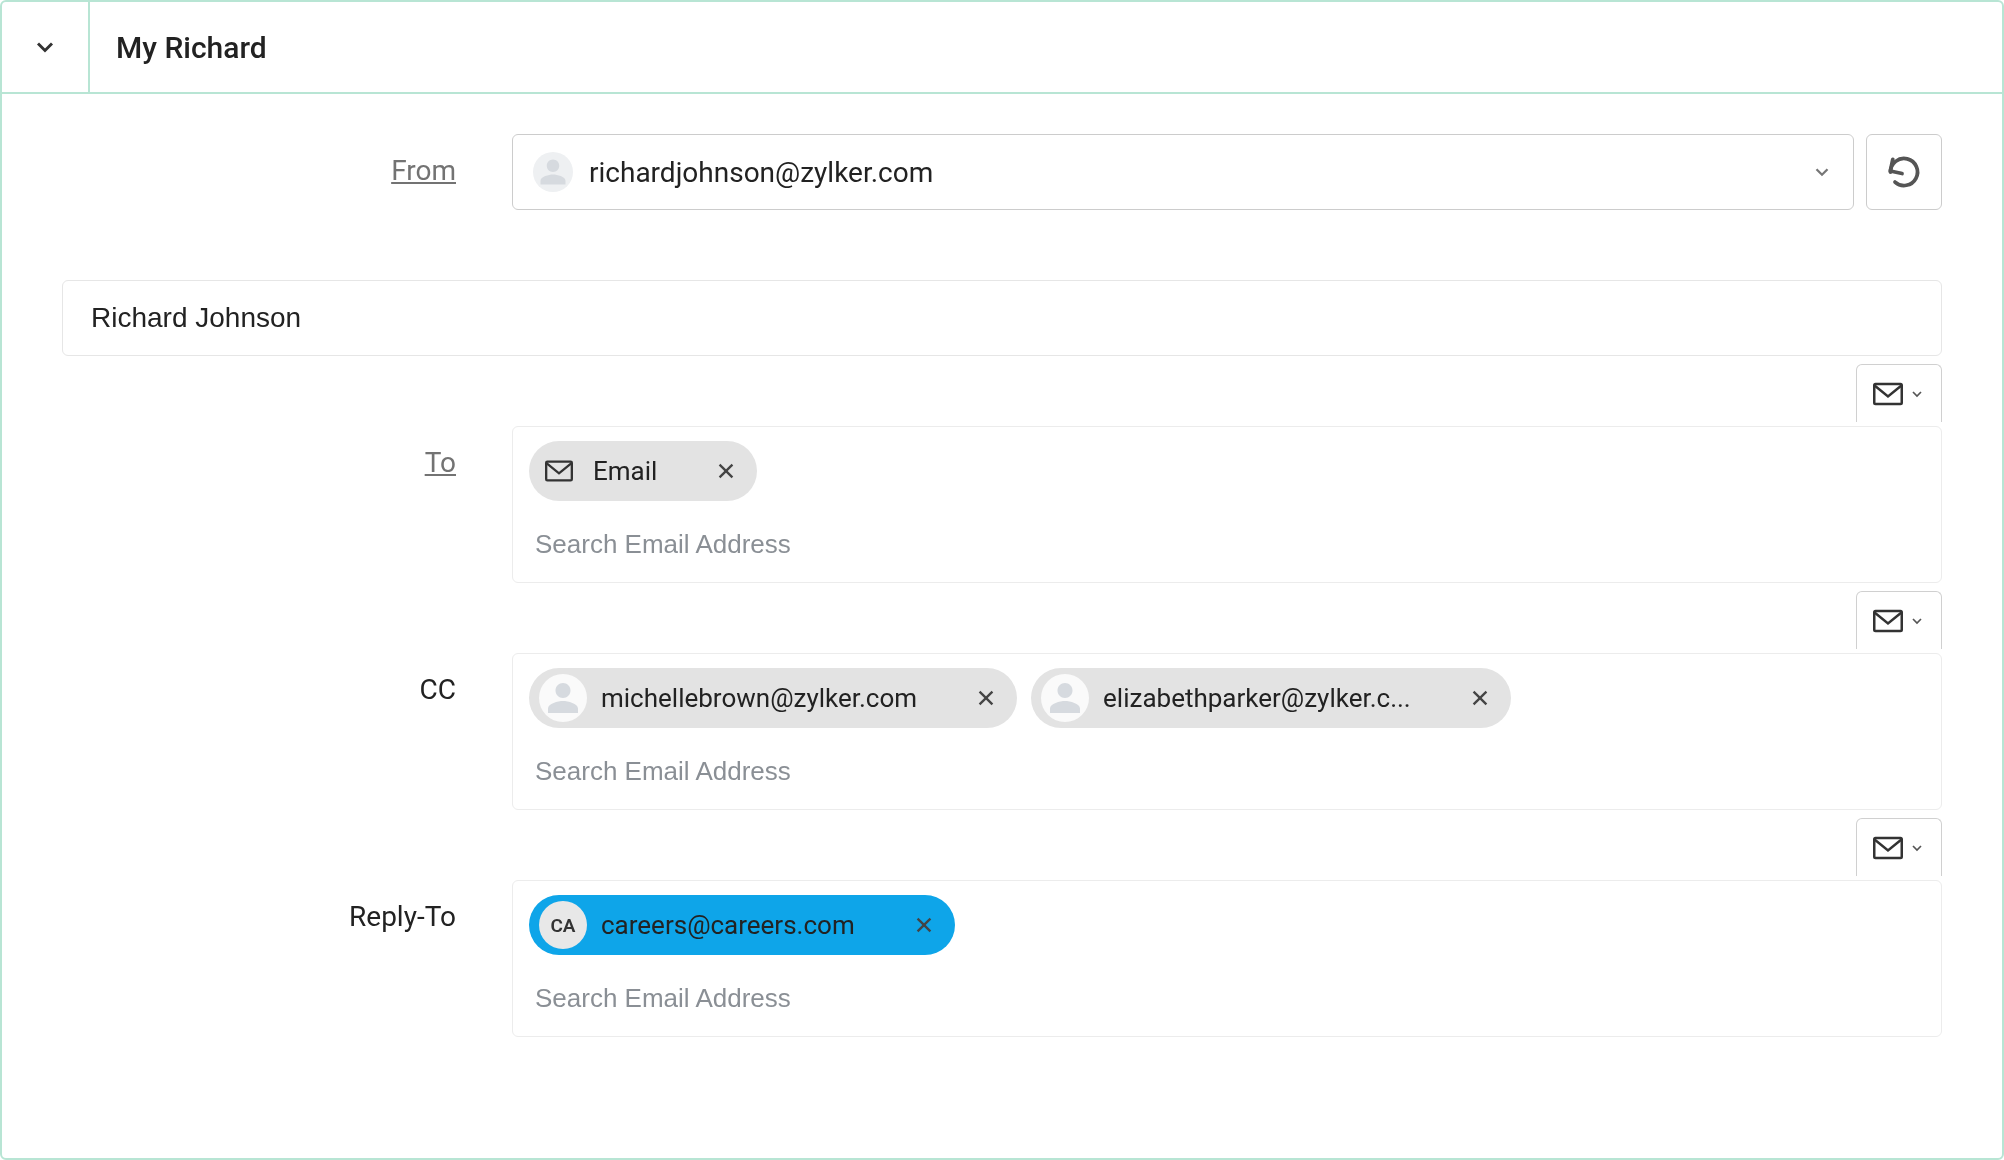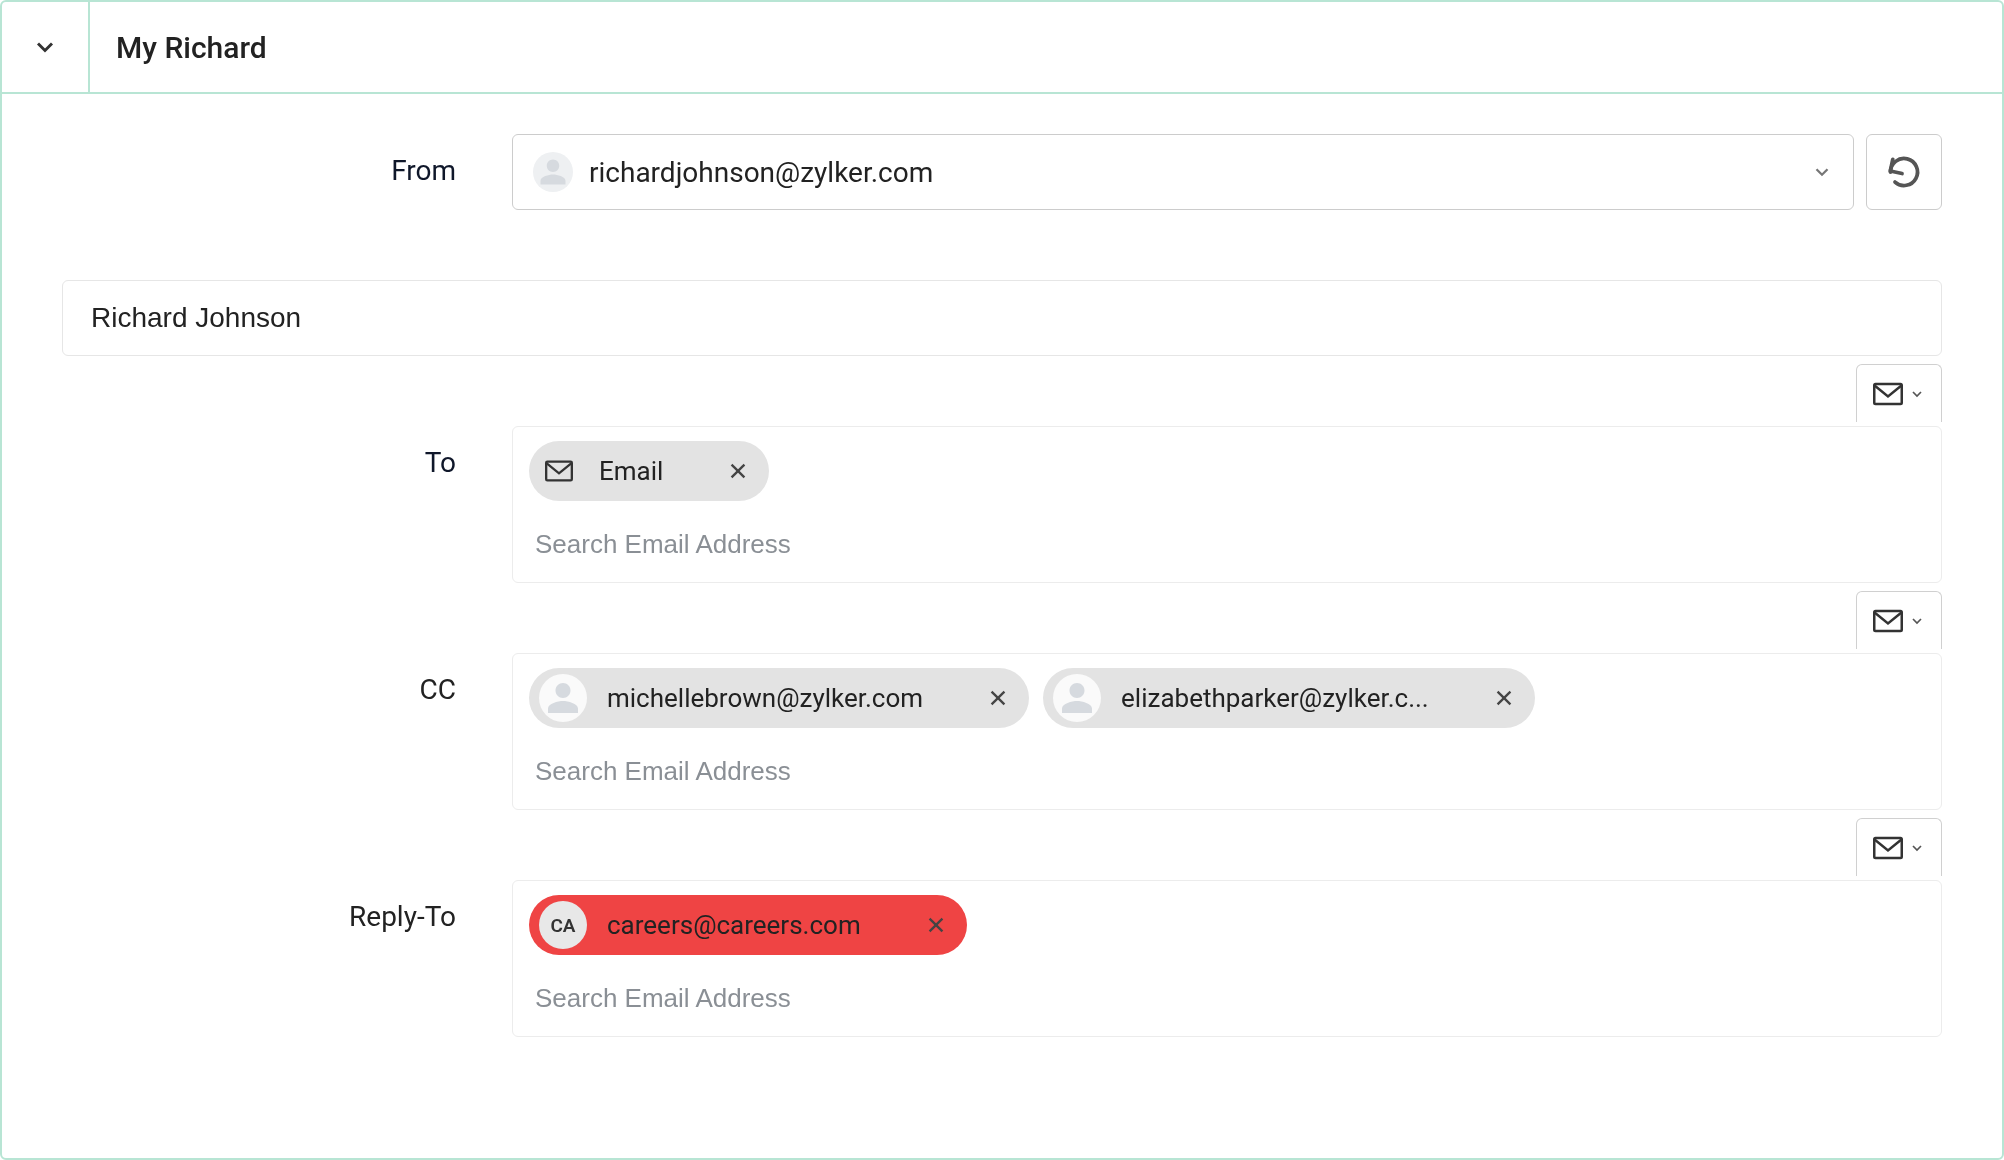--- a/index.html
+++ b/index.html
@@ -47,21 +47,21 @@
   }
   .row.with-top-action { margin-top: 60px; }
   .label {
     width: 450px;
     text-align: right;
     padding-right: 56px;
     padding-top: 20px;
     font-size: 28px;
     color: #222;
   }
-  .label.required { color: #0f172a; }
+  .label.required { color: #737373; text-decoration: underline; }
   .field-wrap {
     flex: 1;
     position: relative;
   }
   
   .select-box {
     display: flex;
     align-items: center;
     height: 76px;
     border: 1px solid #ccc;
@@ -116,24 +116,24 @@
   .chips-line {
     display: flex; flex-wrap: wrap; gap: 14px;
     margin-bottom: 18px;
   }
   .chip {
     display: flex; align-items: center;
     height: 60px;
     border-radius: 999px;
     background: #e3e3e3;
     padding: 0 16px 0 10px;
-    gap: 20px;
+    gap: 14px;
     max-width: 540px;
   }
-  .chip.light { background: #ef4444; }
+  .chip.light { background: #0ea5e9; }
   .chip .chip-icon {
     width: 40px; height: 40px;
     display: flex; align-items: center; justify-content: center;
   }
   .chip .chip-avatar {
     width: 48px; height: 48px;
     border-radius: 50%;
     background: #fafafa;
     display: flex; align-items: center; justify-content: center;
   }

